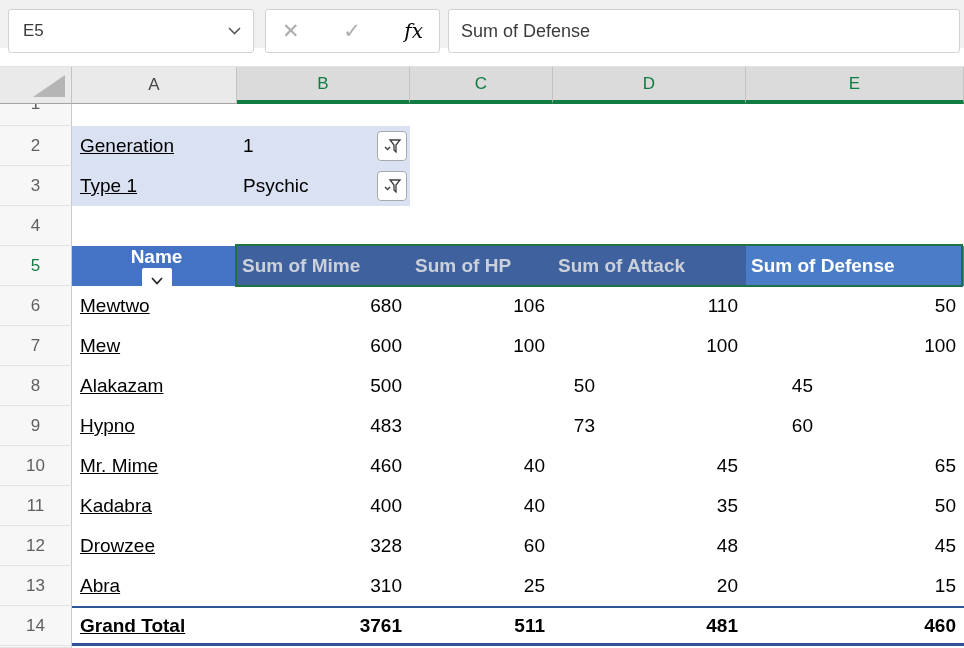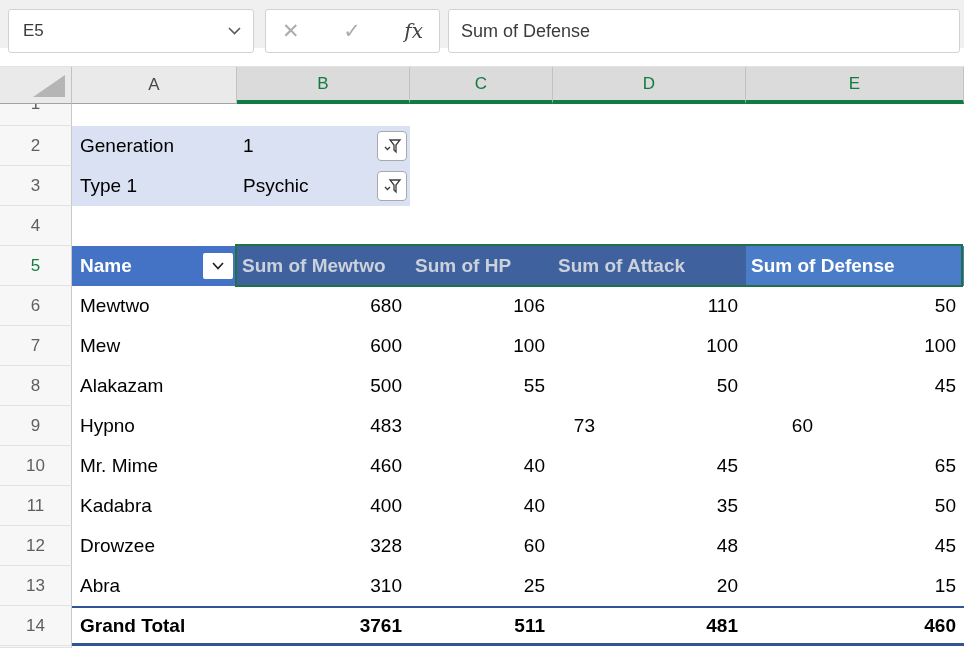--- a/index.html
+++ b/index.html
@@ -8,21 +8,21 @@
   .app{position:relative;width:964px;height:648px;background:#fff;}
 
   
   .topbar{position:absolute;left:0;top:0;width:964px;height:48px;background:#F1F0F0;}
   .tb-box{position:absolute;top:9px;height:44px;background:#fff;border:1px solid #D2D2D2;
           border-radius:3px;box-sizing:border-box;display:flex;align-items:center;}
   .namebox{left:8px;width:246px;justify-content:space-between;padding:0 12px 0 14px;
            font-size:17px;color:#3B3B3B;}
   .fbcontrols{left:265px;width:175px;justify-content:space-between;padding:0 16px;}
   .icon-x,.icon-ck{font-size:21px;color:#ACACAC;}
-  .icon-fx{font-family:"DejaVu Serif",serif;font-style:italic;font-size:20px;color:#404040;}
+  .icon-fx{font-family:"DejaVu Serif",serif;font-style:italic;font-size:20px;color:#000000;}
   .formulabox{left:448px;width:512px;padding-left:12px;font-size:18px;color:#3B3B3B;}
 
   
   .colheaders{position:absolute;top:66px;left:0;width:964px;height:38px;display:flex;border-top:1px solid #E2E2E2;box-sizing:border-box;}
   .corner{width:72px;background:#EAEAEA;border-bottom:1px solid #A3A3A3;border-right:1px solid #C2C2C2;
           box-sizing:border-box;position:relative;}
   .corner .tri{position:absolute;right:6px;bottom:6px;width:0;height:0;
                border-bottom:22px solid #B5B5B5;border-left:32px solid transparent;}
   .colh{display:flex;align-items:center;justify-content:center;font-size:17px;color:#474747;
         background:#EAEAEA;border-bottom:1px solid #A3A3A3;border-right:1px solid #C2C2C2;box-sizing:border-box;}
@@ -36,30 +36,30 @@
   .grow{display:flex;}
   .h40{height:40px;}.h22{height:22px;}.h2{height:2px;}
   .gutter{width:72px;background:#F7F7F7;border-right:1px solid #C9C9C9;border-bottom:1px solid #E3E3E3;
           box-sizing:border-box;display:flex;align-items:center;justify-content:center;
           font-size:17px;color:#5F5F5F;flex:none;}
   .gutter.partial{display:block;text-align:center;overflow:hidden;}
   .clipnum{display:block;margin-top:-20px;line-height:40px;}
   .gutter.active{color:#107C41;}
   .cells{display:flex;flex:1;box-sizing:border-box;}
   .cell{box-sizing:border-box;display:flex;align-items:center;font-size:19px;color:#000;background:#fff;flex:none;}
-  .cell.namecol{padding-left:8px;}
+  .cell.namecol{padding-left:8px;text-decoration:underline;}
   .cell.num{justify-content:flex-end;padding-right:8px;}
   .filter-fill{background:#DAE1F3;}
   .cell.fvalue{justify-content:space-between;padding-left:6px;}
   .fbtn{width:30px;height:30px;background:#fff;border:1px solid #A9A9A9;border-radius:4px;
         box-sizing:border-box;display:flex;align-items:center;justify-content:center;margin-right:3px;flex:none;}
 
   
   .ph{font-weight:bold;}
-  .ph-a{background:#4472C4;color:#fff;justify-content:space-between;padding-left:8px;padding-right:4px;}
+  .ph-a{background:#4472C4;color:#fff;justify-content:space-between;padding-left:8px;padding-right:4px;flex-direction:column;}
   .ph-dim{background:#3F619E;color:#CBD1DB;padding-left:5px;}
   .ph-act{background:#4B7CC8;color:#fff;padding-left:5px;}
   .dd{width:30px;height:26px;background:#fff;border-radius:2px;display:flex;align-items:center;
       justify-content:center;flex:none;}
 
   
   .gt{border-top:2px solid #2F5597;border-bottom:3px solid #2F5597;}
   .gt .cell{font-weight:bold;}
 
   
@@ -164,21 +164,21 @@
         <div class="gutter active">5</div>
         <div class="cells">
           <div class="cell w-a ph ph-a">
             <span>Name</span>
             <div class="dd">
               <svg width="12" height="8" viewBox="0 0 12 8">
                 <polyline points="1,1 6,6.5 11,1" fill="none" stroke="#222" stroke-width="1.7"></polyline>
               </svg>
             </div>
           </div>
-          <div class="cell w-b ph ph-dim">Sum of Mewtwo</div>
+          <div class="cell w-b ph ph-dim">Sum of Mime</div>
           <div class="cell w-c ph ph-dim">Sum of HP</div>
           <div class="cell w-d ph ph-dim">Sum of Attack</div>
           <div class="cell w-e ph ph-act">Sum of Defense</div>
         </div>
       </div>
       <div class="grow h40">
         <div class="gutter">6</div>
         <div class="cells">
           <div class="cell w-a namecol">Mewtwo</div>
           <div class="cell w-b num">680</div>
@@ -195,21 +195,20 @@
           <div class="cell w-c num">100</div>
           <div class="cell w-d num">100</div>
           <div class="cell w-e num">100</div>
         </div>
       </div>
       <div class="grow h40">
         <div class="gutter">8</div>
         <div class="cells">
           <div class="cell w-a namecol">Alakazam</div>
           <div class="cell w-b num">500</div>
-          <div class="cell w-c num">55</div>
           <div class="cell w-d num">50</div>
           <div class="cell w-e num">45</div>
         </div>
       </div>
       <div class="grow h40">
         <div class="gutter">9</div>
         <div class="cells">
           <div class="cell w-a namecol">Hypno</div>
           <div class="cell w-b num">483</div>
           <div class="cell w-d num">73</div>

